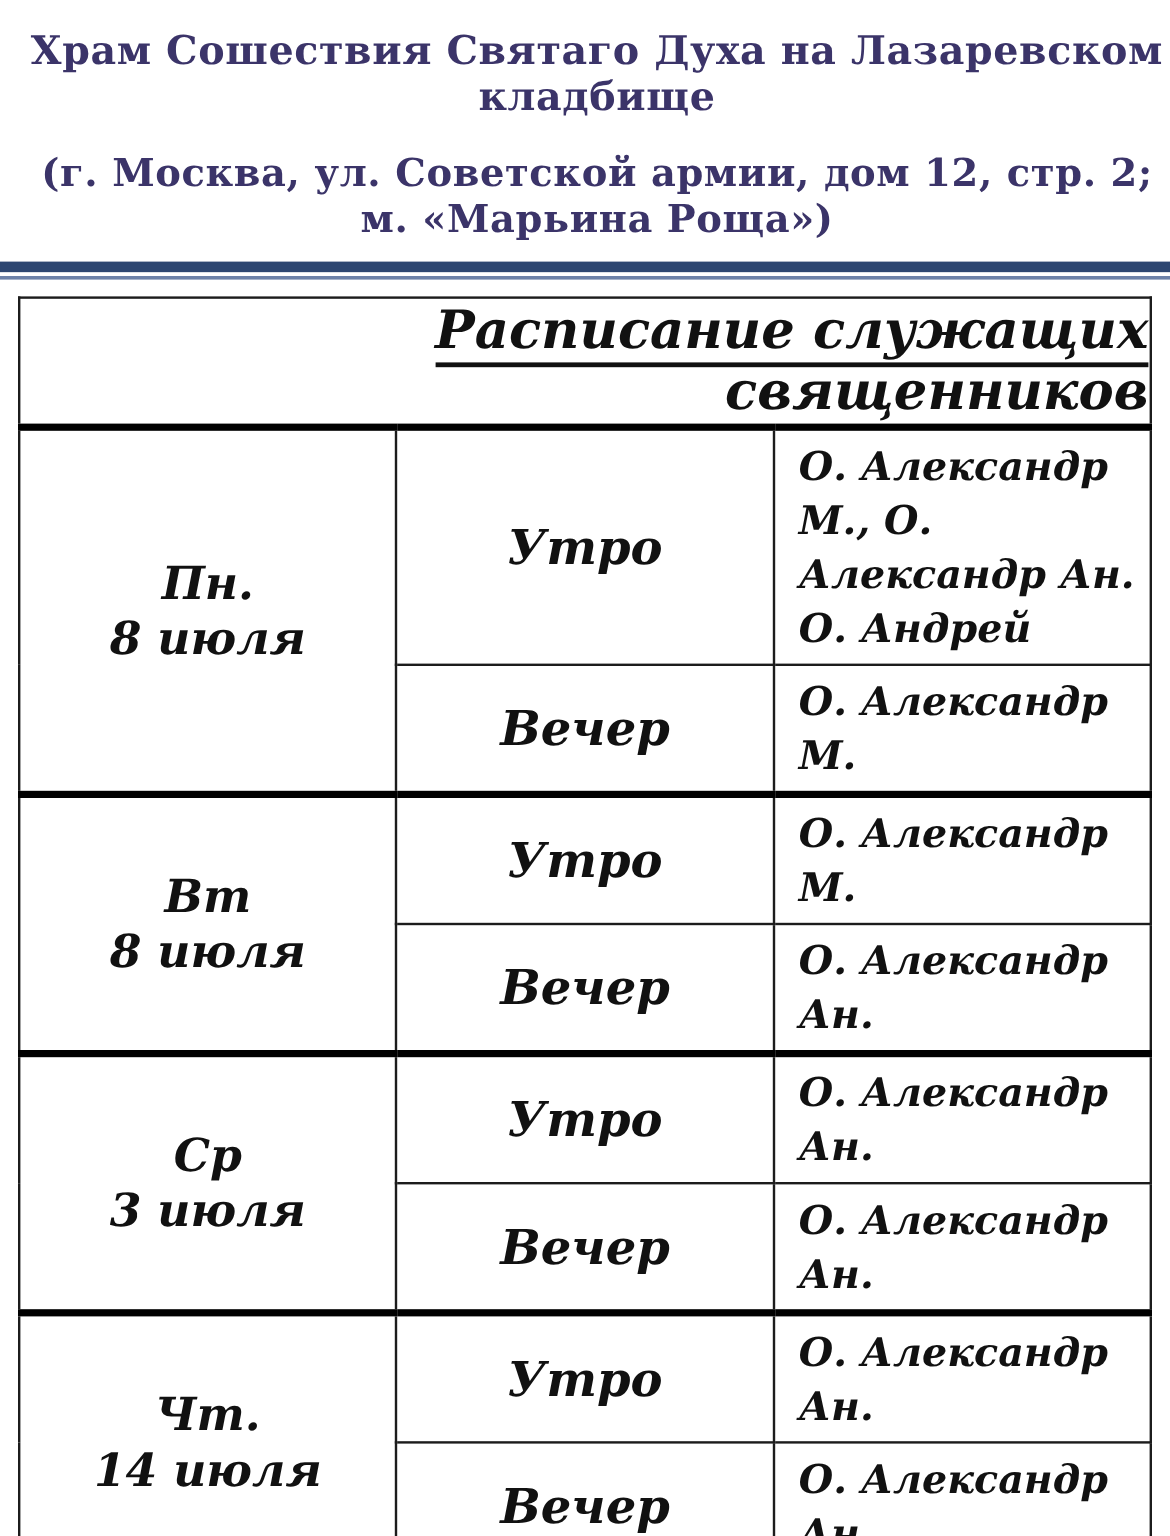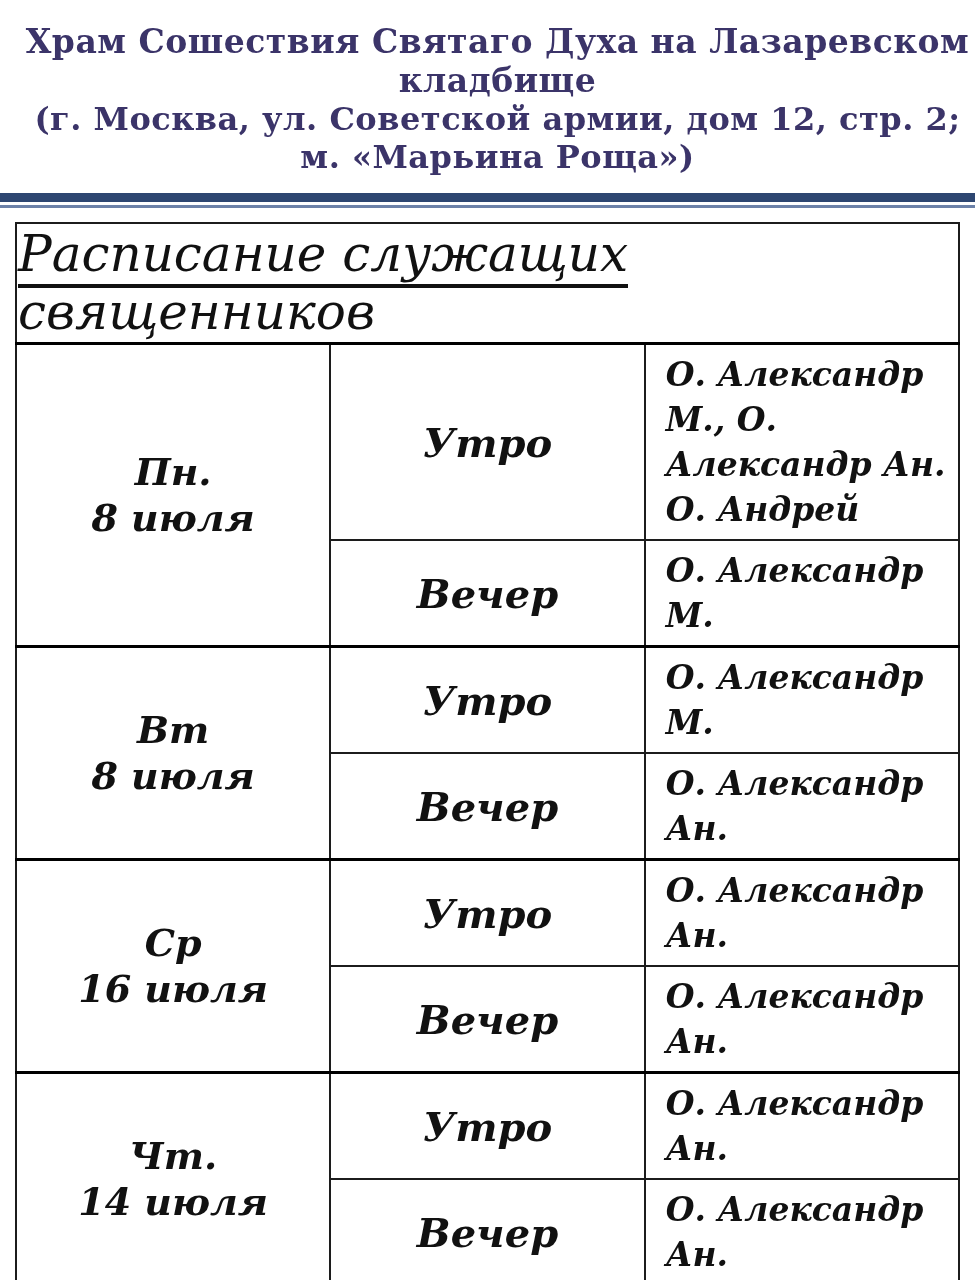--- a/index.html
+++ b/index.html
@@ -18,20 +18,21 @@
     padding-top: 22px;
     text-align: center;
     font-weight: bold;
   }
   .header-line1 {
     font-size: 33px;
     letter-spacing: 0.5px;
   }
   .header-line2 {
     font-size: 32px;
+    margin-top: 25px;
     letter-spacing: 0.5px;
   }
   
   .divider {
     margin-top: 17px;
     width: 975px;
   }
   .divider-thick { height: 9px; }
   .divider-gap   { height: 3px; background: #ffffff; }
   .divider-thin  { height: 3px; }
@@ -43,27 +44,27 @@
     margin: 14px 15px 0 15px;
     color: #111111;
   }
   table.schedule th,
   table.schedule td {
     border: 2px solid #1c1c1c;
     vertical-align: middle;
     overflow: hidden;
   }
   table.schedule { border-bottom: 3px solid #111; }
-  tr.group-start td { border-top: 3px solid #000000; }
+  tr.group-start td { border-top: 6px solid #000000; }
   th.title-cell {
     height: 62px;
-    text-align: left;
-    font-size: 50px;
+    text-align: right;
+    font-size: 44px;
     font-style: italic;
-    font-weight: normal;
+    font-weight: bold;
     border-top: 1px solid #9a9a9a;
   }
   .title-underline {
     border-bottom: 4px solid #111;
     padding-bottom: 1px;
   }
   td.day-cell {
     width: 191px;
     text-align: center;
     font-style: italic;
@@ -145,21 +146,21 @@
         </tr>
         <tr>
           <td class="time-cell">Вечер</td>
           <td class="names-cell">
             <div class="name-line">О. Александр Ан.</div>
           </td>
         </tr>
         <tr class="group-start">
           <td class="day-cell" rowspan="2">
             <div class="day-name">Ср</div>
-            <div class="day-date">16 июля</div>
+            <div class="day-date">3 июля</div>
           </td>
           <td class="time-cell">Утро</td>
           <td class="names-cell">
             <div class="name-line">О. Александр Ан.</div>
           </td>
         </tr>
         <tr>
           <td class="time-cell">Вечер</td>
           <td class="names-cell">
             <div class="name-line">О. Александр Ан.</div>

